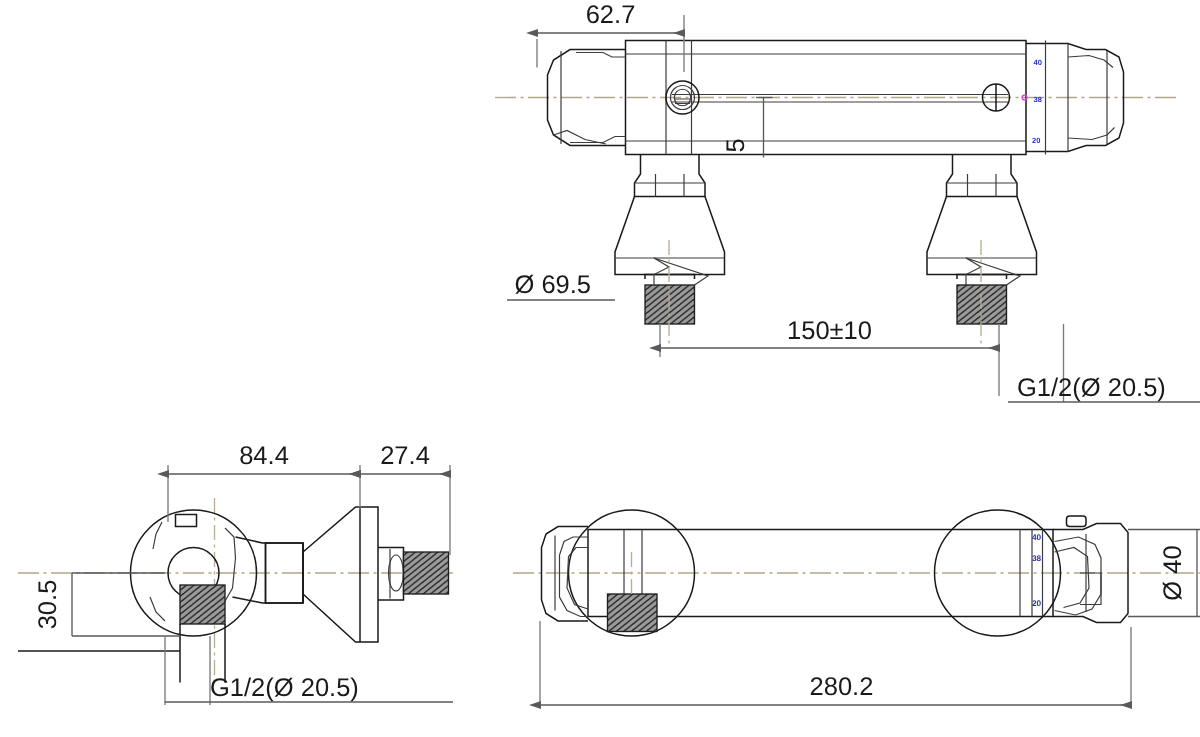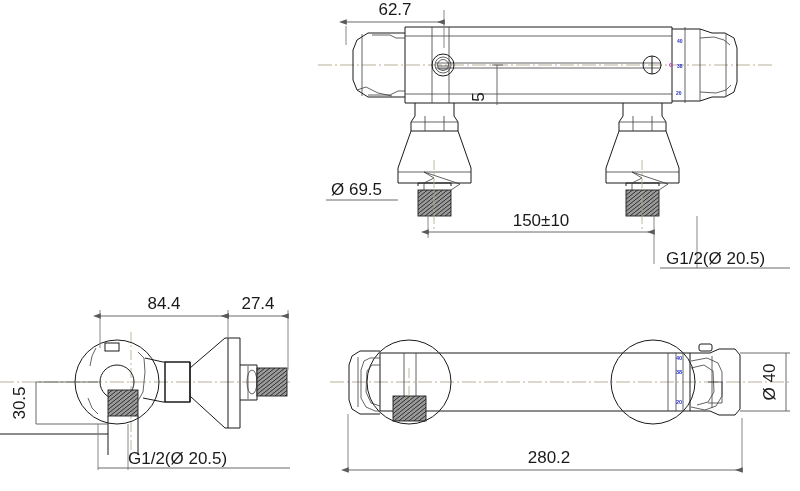--- a/index.html
+++ b/index.html
@@ -1,18 +1,18 @@
 <!DOCTYPE html>
 <html><head>
 <meta charset="utf-8">
 <style>
   html,body{margin:0;padding:0;background:#ffffff;}
   body{width:800px;height:491px;position:relative;overflow:hidden;
        font-family:"Liberation Sans", sans-serif;color:#1a1a1a;}
-  #stage{position:absolute;left:0;top:0;width:741px;height:491px;}
+  #stage{position:absolute;left:12px;top:0;width:741px;height:491px;}
   svg{display:block;}
   .dimtext{font-family:"Liberation Sans", sans-serif;font-size:17px;fill:#1a1a1a;}
   .scaletext{font-family:"Liberation Sans", sans-serif;font-size:5px;fill:#2430c8;font-weight:bold;}
   .scaletext2{font-family:"Liberation Sans", sans-serif;font-size:5.5px;fill:#2430c8;font-weight:bold;}
   .ln{stroke:#1a1a1a;stroke-width:1;fill:none;}
   .ln-thin{stroke:#3c3c3c;stroke-width:0.8;fill:none;}
   .dim{stroke:#5a5a5a;stroke-width:0.9;fill:none;}
   .ext{stroke:#7a7a7a;stroke-width:0.9;fill:none;}
   .ctr{stroke:#b0a68c;stroke-width:0.9;fill:none;stroke-dasharray:14 3 2 3;}
   .ctr2{stroke:#b9ae93;stroke-width:0.9;fill:none;stroke-dasharray:10 3 2 3;}

